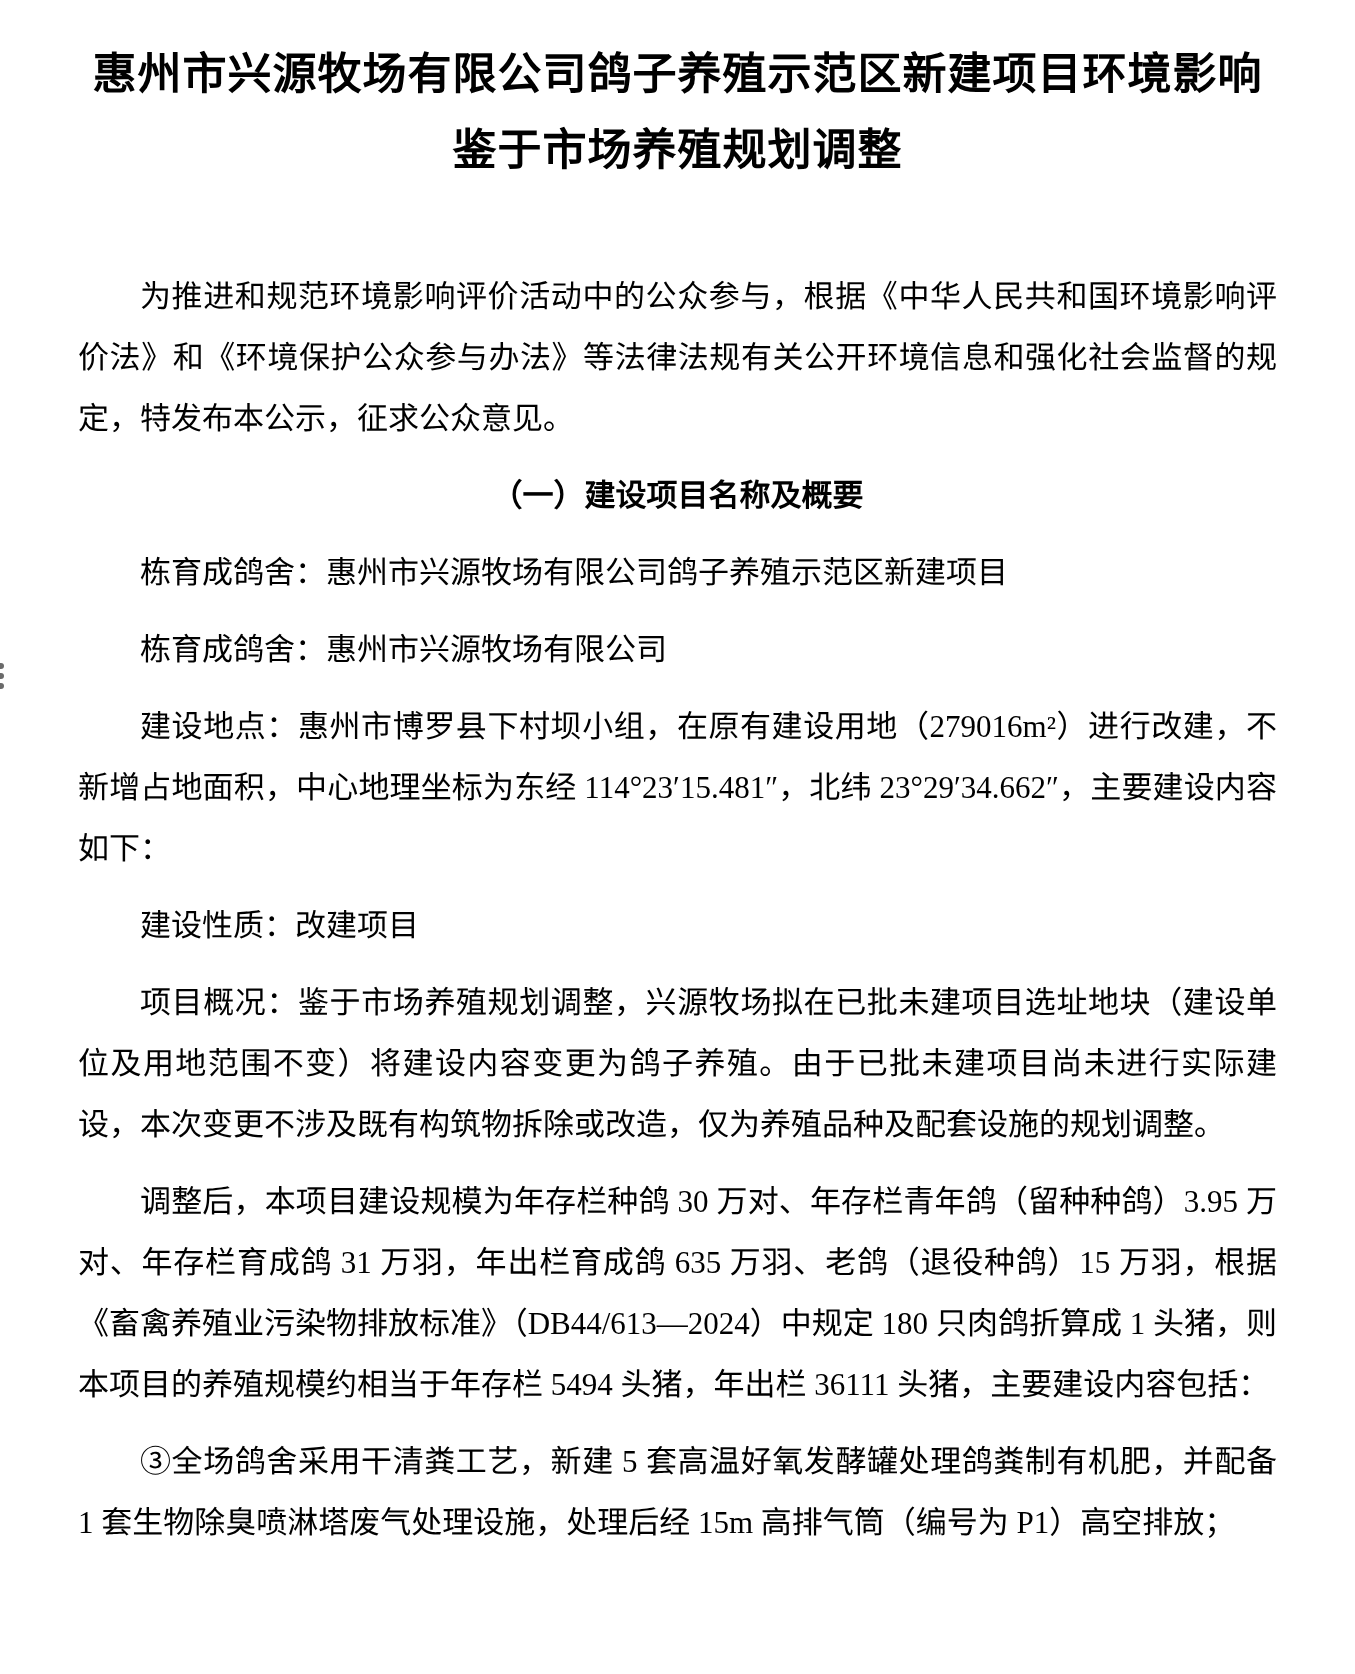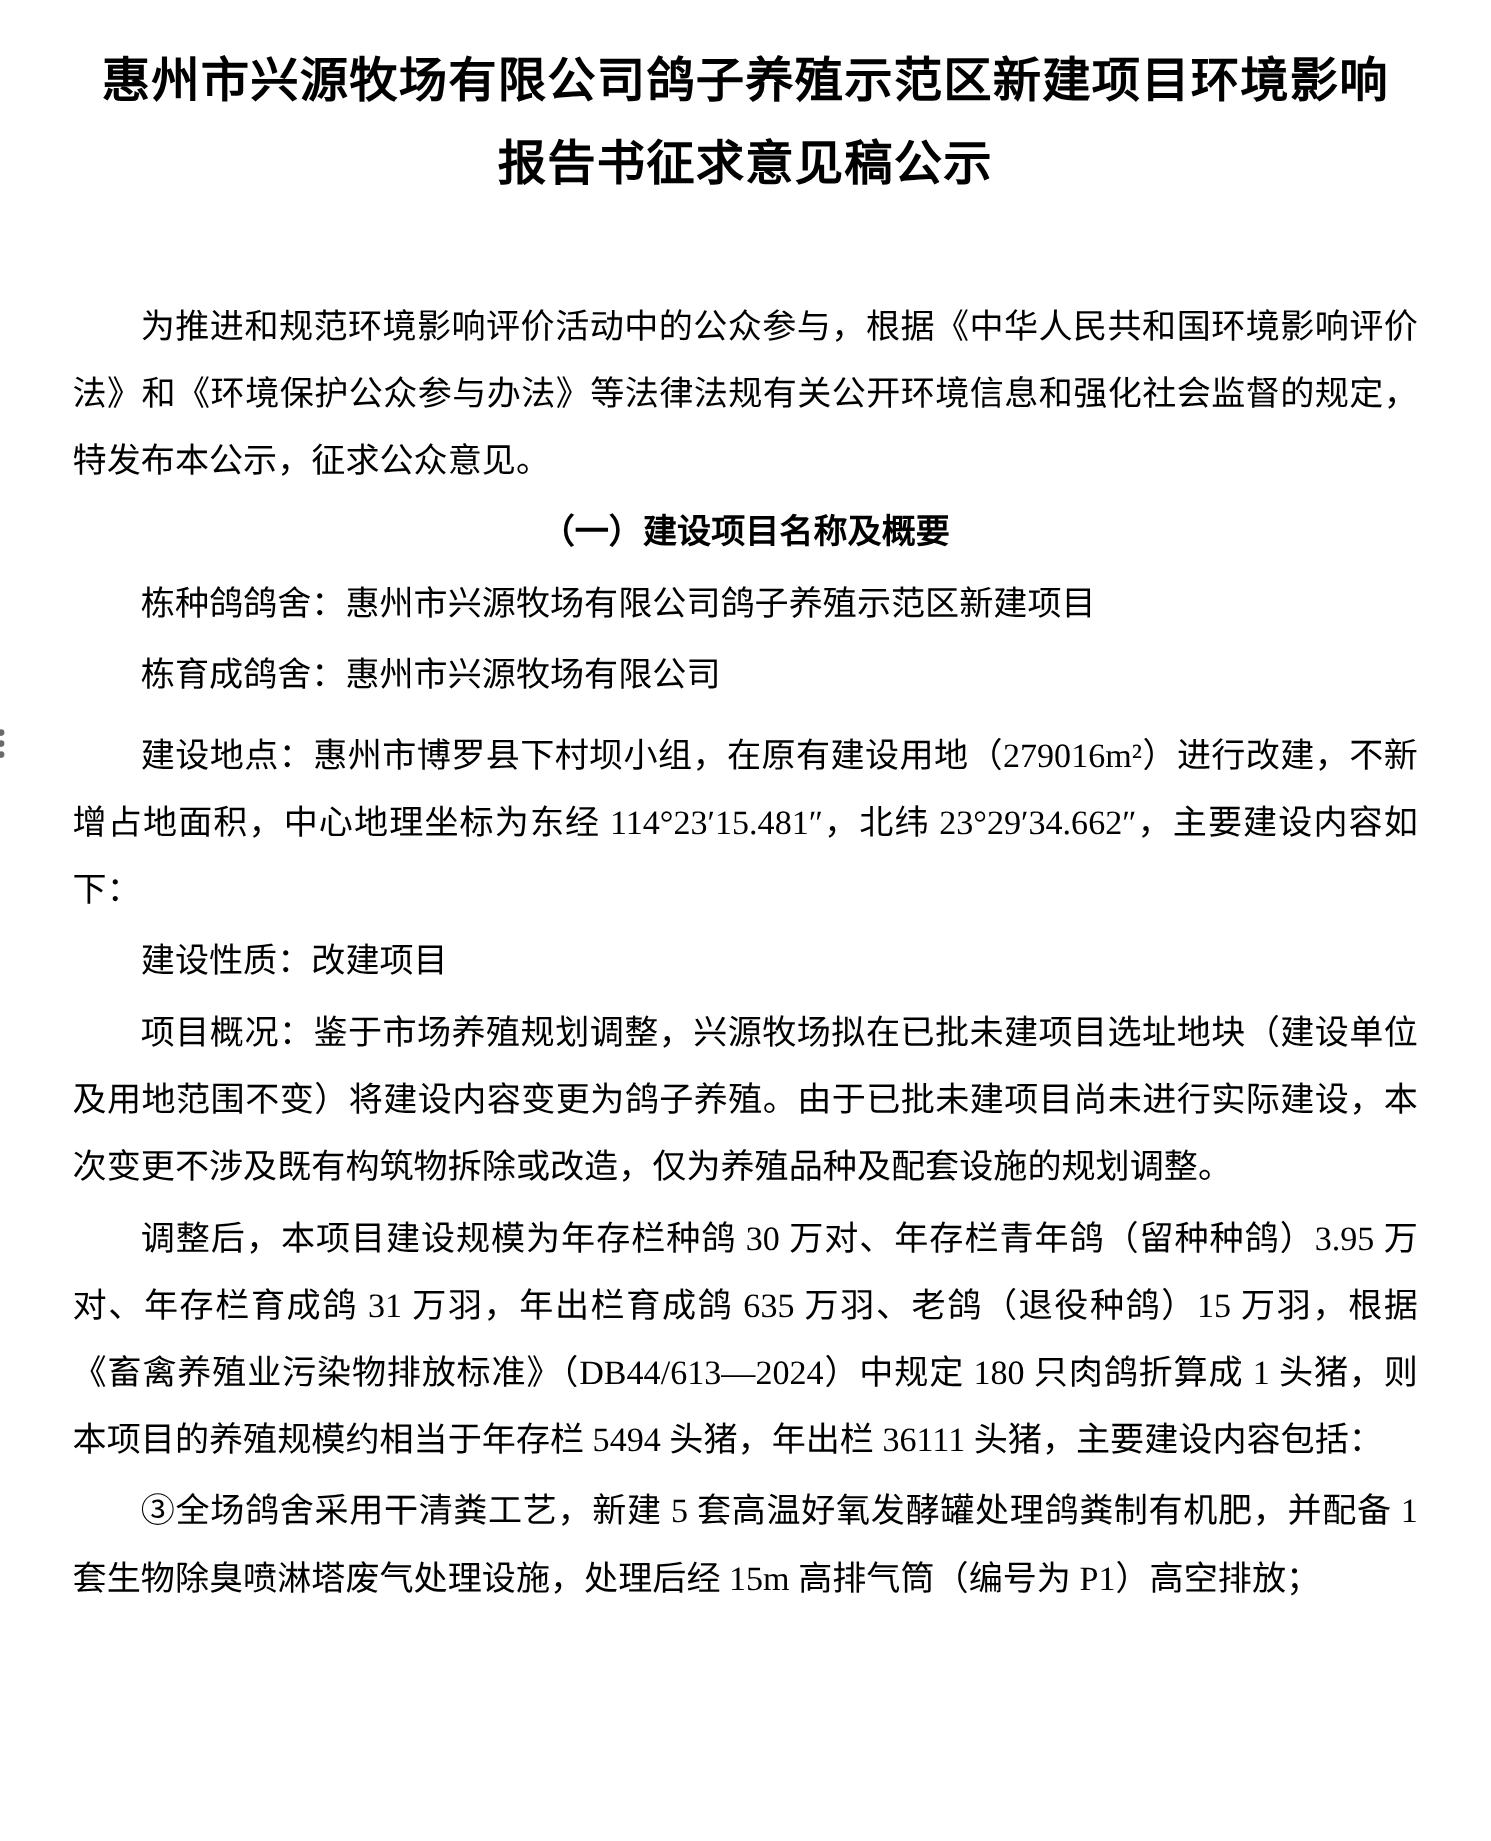--- a/index.html
+++ b/index.html
@@ -36,21 +36,21 @@
     white-space: nowrap;
   }
   .doc-body {
     margin-top: 78px;
     font-size: 31px;
     line-height: 61px;
     text-align: justify;
     text-justify: inter-character;
   }
   .doc-body p, .doc-body h2 {
-    margin: 4px;
+    margin: 16px;
     padding: 0;
     font-size: 31px;
     line-height: 61px;
   }
   .para {
     text-indent: 2em;
   }
   .section-heading {
     font-weight: 700;
     text-indent: 0;
@@ -77,30 +77,30 @@
     display: block;
   }
 </style>
 </head>
 <body>
 
 <div class="page">
 
   <h1 class="doc-title">
     <span class="title-line">惠州市兴源牧场有限公司鸽子养殖示范区新建项目环境影响</span>
-    <span class="title-line">报告书征求意见稿公示</span>
+    <span class="title-line">鉴于市场养殖规划调整</span>
   </h1>
 
   <div class="doc-body">
 
     <p class="para">为推进和规范环境影响评价活动中的公众参与，根据《中华人民共和国环境影响评价法》和《环境保护公众参与办法》等法律法规有关公开环境信息和强化社会监督的规定，特发布本公示，征求公众意见。</p>
 
     <h2 class="section-heading">（一）建设项目名称及概要</h2>
 
-    <p class="para">栋种鸽鸽舍：惠州市兴源牧场有限公司鸽子养殖示范区新建项目</p>
+    <p class="para">栋育成鸽舍：惠州市兴源牧场有限公司鸽子养殖示范区新建项目</p>
 
     <p class="para">栋育成鸽舍：惠州市兴源牧场有限公司</p>
 
     <p class="para sp-before">建设地点：惠州市博罗县下村坝小组，在原有建设用地（279016m²）进行改建，不新增占地面积，中心地理坐标为东经 114°23′15.481″，北纬 23°29′34.662″，主要建设内容如下：</p>
 
     <p class="para">建设性质：改建项目</p>
 
     <p class="para">项目概况：鉴于市场养殖规划调整，兴源牧场拟在已批未建项目选址地块（建设单位及用地范围不变）将建设内容变更为鸽子养殖。由于已批未建项目尚未进行实际建设，本次变更不涉及既有构筑物拆除或改造，仅为养殖品种及配套设施的规划调整。</p>
 
     <p class="para">调整后，本项目建设规模为年存栏种鸽 30 万对、年存栏青年鸽（留种种鸽）3.95 万对、年存栏育成鸽 31 万羽，年出栏育成鸽 635 万羽、老鸽（退役种鸽）15 万羽，根据《畜禽养殖业污染物排放标准》（DB44/613—2024）中规定 180 只肉鸽折算成 1 头猪，则本项目的养殖规模约相当于年存栏 5494 头猪，年出栏 36111 头猪，主要建设内容包括：</p>

